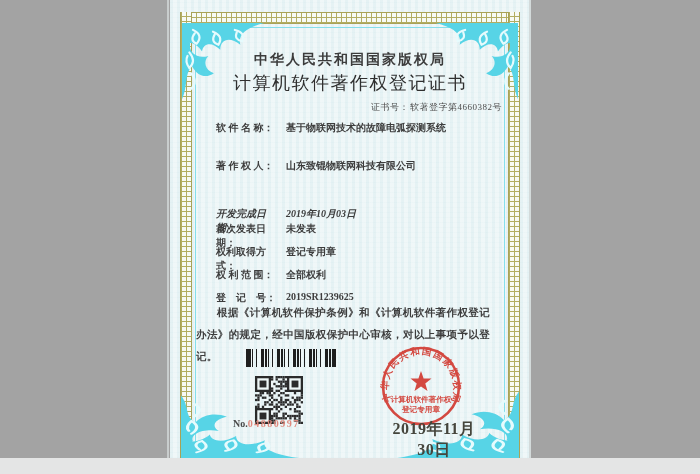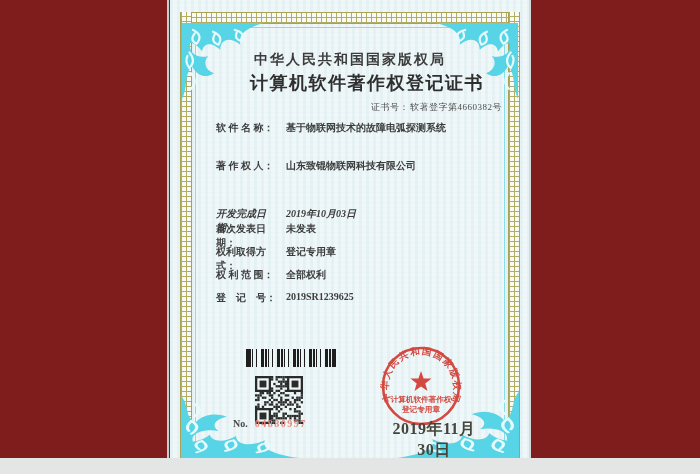--- a/index.html
+++ b/index.html
@@ -1,21 +1,21 @@
 <!DOCTYPE html>
 <html><head>
 <meta charset="utf-8">
 <style>
   html,body{margin:0;padding:0;}
   body{
     width:700px;height:474px;overflow:hidden;background:#ffffff;
     font-family:"Liberation Serif","DejaVu Serif",serif;
     -webkit-font-smoothing:antialiased;
   }
-  .scene{position:relative;width:700px;height:474px;background:#7f1d1d;overflow:hidden;}
+  .scene{position:relative;width:700px;height:474px;background:#a3a3a3;overflow:hidden;}
 
   .page-edge-line{position:absolute;left:167px;top:0;width:2px;height:459px;background:#c9cdcd;}
   .right-edge-shadow{position:absolute;left:529px;top:0;width:2px;height:459px;background:#d3dada;}
   .bottom-strip{position:absolute;left:0;top:458px;width:700px;height:16px;background:#e4e5e5;}
 
   .certificate{
     position:absolute;left:170px;top:0;width:360px;height:458px;
     background-color:#edf6f7;
     background-image:
       repeating-linear-gradient(90deg, rgba(160,205,215,0.10) 0 3px, rgba(255,255,255,0.14) 3px 7px),
@@ -44,21 +44,21 @@
   .fl-tr{right:12px;top:23px;width:82px;height:78px;transform:scaleX(-1);}
   .fl-bl{left:11px;top:394px;width:118px;height:64px;transform:scaleY(-1);}
   .fl-br{right:11px;top:390px;width:122px;height:68px;transform:scale(-1,-1);}
 
   .authority{
     position:absolute;top:51px;left:0;width:100%;text-align:center;
     font-size:14px;font-weight:bold;letter-spacing:2px;color:#3c3c3c;
   }
   .cert-title{
     position:absolute;top:71px;left:0;width:100%;text-align:center;
-    font-size:18px;font-weight:bold;letter-spacing:1.5px;color:#2f2f2f;padding-left:17px;
+    font-size:18px;font-weight:normal;letter-spacing:1.5px;color:#2f2f2f;
   }
   .cert-no{
     position:absolute;top:101px;right:28px;font-size:9px;color:#4c4c4c;letter-spacing:0.5px;
   }
   .cert-no .lbl{margin-right:1px;}
 
   .field-row{position:absolute;left:46px;font-size:10px;font-weight:bold;color:#3d3d3d;}
   .field-row .f-label{display:inline-block;width:66px;}
   .field-row .f-value{position:absolute;left:70px;top:0;white-space:nowrap;width:250px;}
   .field-row .f-value2{display:block;margin-top:3px;}
@@ -77,21 +77,21 @@
       repeating-linear-gradient(90deg,
         #1e1e1e 0 2px, transparent 2px 3px,
         #1e1e1e 3px 4px, transparent 4px 7px,
         #1e1e1e 7px 8px, transparent 8px 12px,
         #1e1e1e 12px 15px, transparent 15px 16px);
     border-left:3px solid #1e1e1e;border-right:3px solid #1e1e1e;
   }
   .qr{position:absolute;left:85px;top:376px;width:48px;height:48px;}
 
   .serial{position:absolute;left:63px;top:418px;font-size:10px;font-weight:bold;}
-  .serial .s-prefix{color:#4a4a4a;margin-right:7px;}
+  .serial .s-prefix{color:#4a4a4a;}
   .serial .s-number{color:#e18a7f;letter-spacing:1.5px;}
 
   .stamp{position:absolute;left:196px;top:330px;width:110px;height:110px;opacity:0.92;}
   .stamp-date{
     position:absolute;left:214px;top:419px;width:100px;text-align:center;
     font-size:16px;font-weight:bold;color:#45453c;letter-spacing:0.5px;
   }
 </style>
 </head>
 <body>
@@ -162,20 +162,21 @@
     </div>
     <div class="field-row r5">
       <span class="f-label">权 利 范 围：</span>
       <span class="f-value">全部权利</span>
     </div>
     <div class="field-row r6">
       <span class="f-label">登　记　号：</span>
       <span class="f-value">2019SR1239625</span>
     </div>
 
+    <div class="statement">根据《计算机软件保护条例》和《计算机软件著作权登记办法》的规定，经中国版权保护中心审核，对以上事项予以登记。</div>
 
     <div class="barcode"></div>
     <svg class="qr" viewBox="0 0 48 48">
         <rect x="16" y="0" width="2.2857142857142856" height="2.2857142857142856" fill="#2b2b2b"></rect>
         <rect x="20.57142857142857" y="0" width="2.2857142857142856" height="2.2857142857142856" fill="#2b2b2b"></rect>
         <rect x="22.857142857142854" y="0" width="2.2857142857142856" height="2.2857142857142856" fill="#2b2b2b"></rect>
         <rect x="25.142857142857142" y="0" width="2.2857142857142856" height="2.2857142857142856" fill="#2b2b2b"></rect>
         <rect x="27.428571428571427" y="0" width="2.2857142857142856" height="2.2857142857142856" fill="#2b2b2b"></rect>
         <rect x="29.71428571428571" y="0" width="2.2857142857142856" height="2.2857142857142856" fill="#2b2b2b"></rect>
         <rect x="16" y="2.2857142857142856" width="2.2857142857142856" height="2.2857142857142856" fill="#2b2b2b"></rect>

